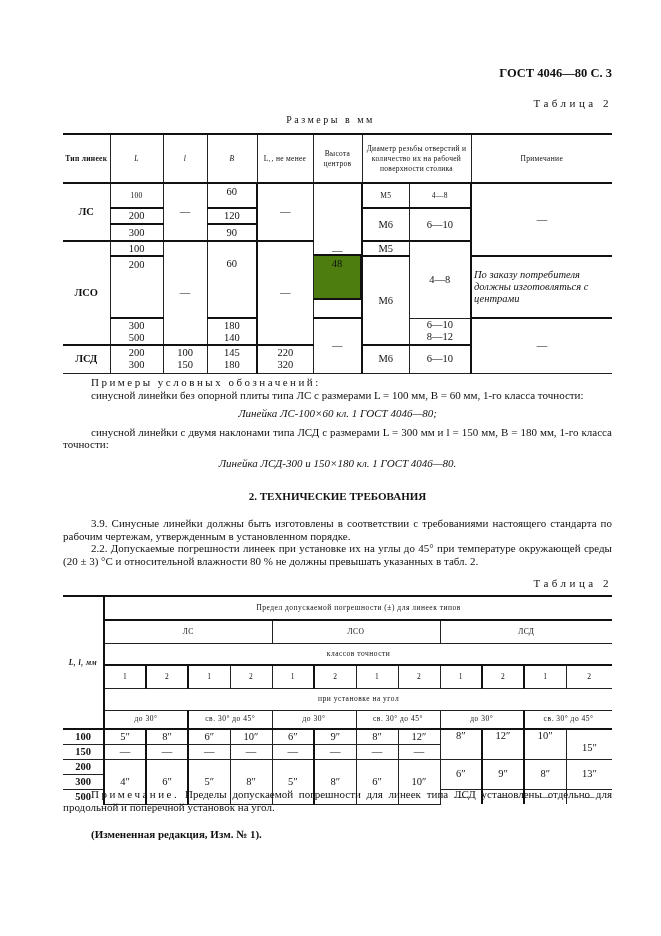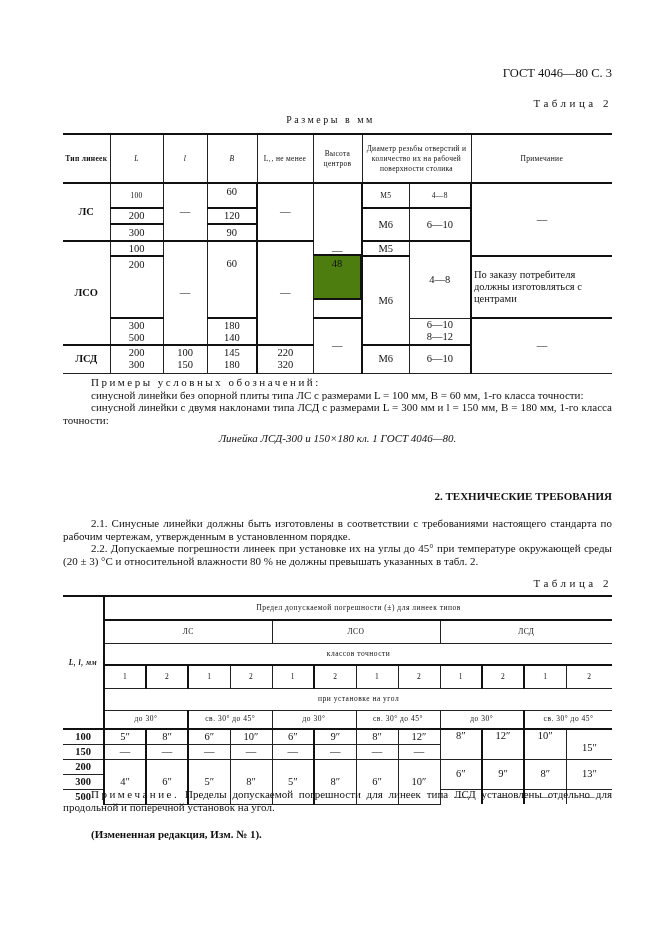--- a/index.html
+++ b/index.html
@@ -1,38 +1,38 @@
 <!DOCTYPE html>
 <html><head>
 <meta charset="utf-8">
 <style>
   html, body { margin: 0; padding: 0; background: #ffffff; }
   body { width: 661px; height: 936px; position: relative; overflow: hidden;
          font-family: "Liberation Serif", "DejaVu Serif", serif; color: #111; }
   .abs { position: absolute; }
-  .hdr { right: 49px; top: 66px; font-weight: normal; font-size: 12.5px; }
+  .hdr { right: 49px; top: 66px; font-weight: bold; font-size: 12.5px; }
   .tabcap { right: 49px; font-size: 11px; letter-spacing: 3.5px; }
   .sizes { left: 0; width: 661px; top: 114px; text-align: center; font-size: 10px; letter-spacing: 2.5px; }
   table.t { position: absolute; border-collapse: collapse; table-layout: fixed; }
   table.t td { border: 1px solid #222; text-align: center; vertical-align: middle; padding: 0; font-size: 10.5px; line-height: 12px; overflow: hidden; }
   table.t td.hd { font-size: 7.5px; line-height: 10px; letter-spacing: 0.3px; }
   table.t td.vt { vertical-align: top; padding-top: 2px; }
   .thick-t { border-top: 2.5px solid #111 !important; }
   .thick-b { border-bottom: 2.5px solid #111 !important; }
   .thick-l { border-left: 2.5px solid #111 !important; }
   .thick-r { border-right: 2.5px solid #111 !important; }
   .nol { border-left: none !important; font-weight: bold; }
   .nor { border-right: none !important; }
-  .note-cell { text-align: left !important; font-size: 10.5px; line-height: 12px; padding: 12px 2px !important; }
+  .note-cell { text-align: left !important; font-size: 10.5px; line-height: 12px; padding: 12px 2px !important; font-style: italic; }
   .para { left: 63px; width: 549px; font-size: 11px; line-height: 12.5px; text-align: justify; }
   .ind { text-indent: 28px; }
   .spaced { letter-spacing: 2.5px; }
   .center { text-align: center; }
   .ital { font-style: italic; }
-  .bold { font-weight: bold; text-align: right; }
+  .bold { font-weight: bold; }
   .t2 td { font-size: 10.5px; }
   .t2 td.hd2 { font-size: 7.5px; letter-spacing: 0.5px; }
 </style>
 </head>
 <body>
 
 <div class="abs hdr">ГОСТ 4046—80 С. 3</div>
 <div class="abs tabcap" style="top:97px">Таблица 2</div>
 <div class="abs sizes">Размеры в мм</div>
 
@@ -121,27 +121,28 @@
     <td class="thick-t">6—10</td>
   </tr>
 </tbody>
   </table>
 
 <div class="abs" style="left:313px; top:254px; width:49px; height:46px; background:#4d7c0f; border-top:2.5px solid #111; border-bottom:2.5px solid #111; border-right:2.5px solid #111; border-left:1px solid #222; box-sizing:border-box; text-align:center; font-size:10.5px; padding-top:2px;">48</div>
 
 <div class="abs para" style="top:376px;">
   <div class="ind spaced">Примеры условных обозначений:</div>
   <div class="ind">синусной линейки без опорной плиты типа ЛС с размерами L = 100 мм, B = 60 мм, 1-го класса точности:</div>
+  <div class="center ital" style="margin-top:6px; margin-bottom:6px;">Линейка ЛС-100×60 кл. 1 ГОСТ 4046—80;</div>
   <div class="ind">синусной линейки с двумя наклонами типа ЛСД с размерами L = 300 мм и l = 150 мм, B = 180 мм, 1-го класса точности:</div>
   <div class="center ital" style="margin-top:6px;">Линейка ЛСД-300 и 150×180 кл. 1 ГОСТ 4046—80.</div>
 </div>
 
 <div class="abs bold center" style="left:63px; width:549px; top:490px; font-size:11px;">2. ТЕХНИЧЕСКИЕ ТРЕБОВАНИЯ</div>
 <div class="abs para" style="top:517px;">
-  <div class="ind">2.1. Синусные линейки должны быть изготовлены в соответствии с требованиями настоящего стандарта по рабочим чертежам, утвержденным в установленном порядке.</div>
+  <div class="ind">3.9. Синусные линейки должны быть изготовлены в соответствии с требованиями настоящего стандарта по рабочим чертежам, утвержденным в установленном порядке.</div>
   <div class="ind">2.2. Допускаемые погрешности линеек при установке их на углы до 45° при температуре окружающей среды (20 ± 3) °С и относительной влажности 80 % не должны превышать указанных в табл. 2.</div>
 </div>
 <div class="abs tabcap" style="top:577px">Таблица 2</div>
 
 <table class="t t2" style="left:63px; top:595px; width:549px;">
   <colgroup>
     <col style="width:41px">
     <col style="width:42px">
       <col style="width:42px">
       <col style="width:42px">

